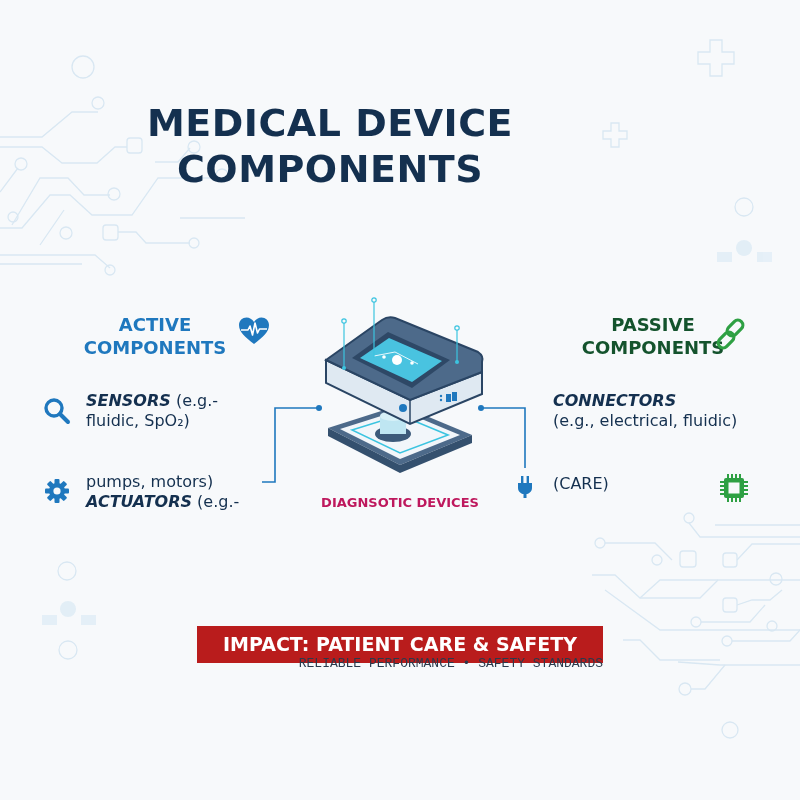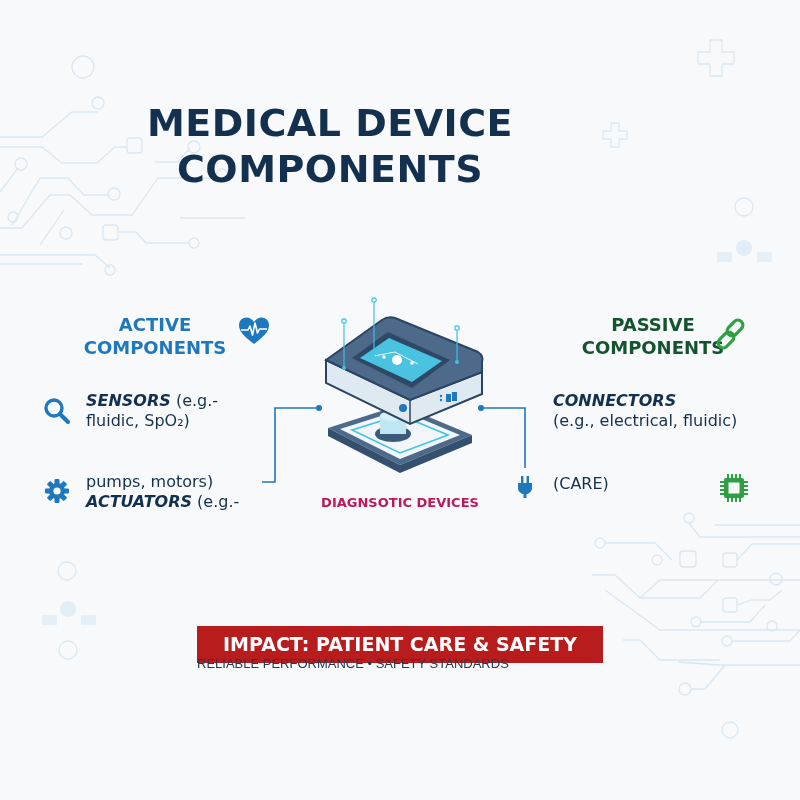--- a/index.html
+++ b/index.html
@@ -7,21 +7,21 @@
   .bg { position:absolute; left:0; top:0; width:800px; height:800px; }
   .title { position:absolute; top:100px; left:0; width:660px; text-align:center; font-family:"DejaVu Sans", sans-serif; font-weight:bold; font-size:38px; line-height:46px; color:#14304f; letter-spacing:0.5px; }
   .sec-head { position:absolute; font-family:"DejaVu Sans", sans-serif; font-weight:bold; font-size:18px; line-height:23px; text-align:center; }
   .active-head { left:80px; top:313px; width:150px; color:#1f78be; }
   .passive-head { left:573px; top:313px; width:160px; color:#14532d; }
   .item { position:absolute; font-family:"DejaVu Sans", sans-serif; font-size:16px; line-height:20px; color:#14304f; }
   .item .bold { font-weight:bold;font-style:italic; }
   .icon { position:absolute; }
   .device-label { position:absolute; left:300px; top:495px; width:200px; text-align:center; font-family:"DejaVu Sans", sans-serif; font-weight:bold; font-size:13px; color:#be185d; }
   .impact { position:absolute; left:197px; top:614px; width:406px; height:37px; background:#b91c1c; color:#fff; font-family:"DejaVu Sans", sans-serif; font-weight:bold; font-size:19px; line-height:37px; text-align:center;margin-top:12px; }
-  .impact-sub { position:absolute; left:197px; top:656px; width:406px; text-align:left; font-family:Liberation Sans, sans-serif; font-size:13px; color:#2b3a4c; }
+  .impact-sub { position:absolute; left:197px; top:656px; width:406px; text-align:right; font-family:Liberation Mono, monospace; font-size:13px; color:#2b3a4c; }
 </style>
 </head>
 <body>
 
 <svg class="bg" viewBox="0 0 800 800">
   <g fill="none" stroke="#d6e6f2" stroke-width="1.3" opacity="0.9">
     <circle cx="83" cy="67" r="11"></circle>
     <path d="M0 137 H42 L72 112 H98"></path>
       <circle cx="98" cy="103" r="6"></circle>
     <path d="M0 147 H42 L62 163 H97 L115 147 H127"></path>

